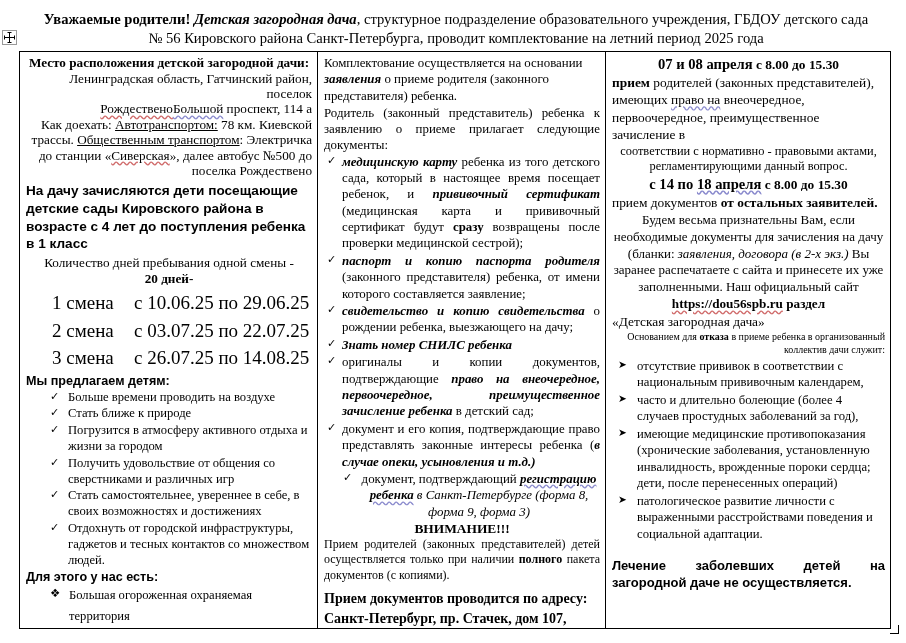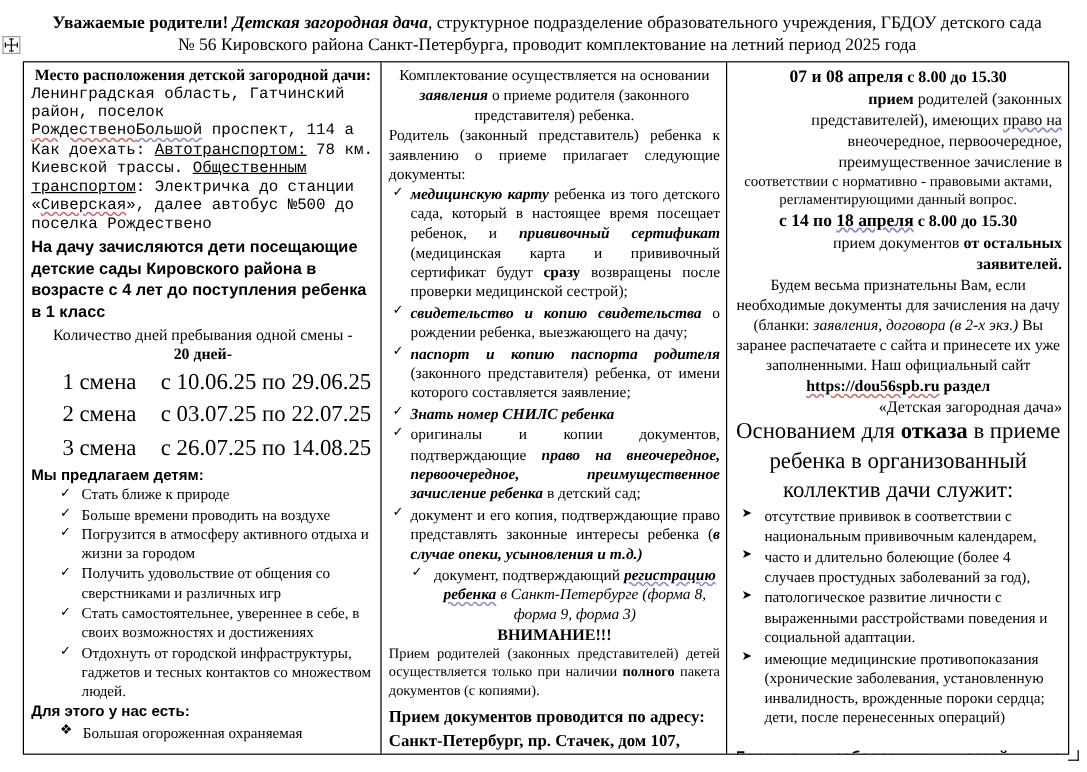--- a/index.html
+++ b/index.html
@@ -71,21 +71,21 @@
   .i  { font-style: italic; }
   .bi { font-weight: bold; font-style: italic; }
   .u  { text-decoration: underline; }
   .red { color: #000000; font-weight: bold; }
   .sans { font-family: "Liberation Sans", "DejaVu Sans", sans-serif; }
   .sq { text-decoration: underline; text-decoration-style: wavy; text-decoration-color: #8a8acd; }
   .sqr { text-decoration: underline; text-decoration-style: wavy; text-decoration-color: #d06a6a; }
 
   
   .c1-title { font-size: 13.2px; font-weight: bold; text-align: center; line-height: 1.18; }
-  .c1-addr  { font-size: 13.2px; text-align: left; line-height: 1.17; font-family: Liberation Mono, monospace; }
+  .c1-addr  { font-size: 13.2px; text-align: right; line-height: 1.17; }
   .c1-enroll{ font-size: 13.6px; font-weight: bold; text-align: left; line-height: 1.32; margin-top: 3px;
               font-family: "Liberation Sans", "DejaVu Sans", sans-serif; }
   .c1-days  { font-size: 13.2px; text-align: center; line-height: 1.2; margin-top: 2px; }
   .shifts { margin-top: 2px; font-size: 19px; line-height: 1.45; }
   .shift-row { display: flex; padding-left: 26px; }
   .shift-name { width: 82px; }
   .c1-head { font-size: 12.6px; margin-top: 2px; }
 
   ul.ticks, ul.diamonds {
     list-style: none;
@@ -105,21 +105,21 @@
     font-size: 11px;
   }
   ul.diamonds li::before {
     content: "\2756";
     position: absolute; left: 0; top: -1px;
     font-size: 11.5px;
   }
   ul.diamonds li { line-height: 1.62; padding-left: 19px; }
 
   
-  .c2-intro { font-size: 12.9px; line-height: 1.26; text-align: center; }
+  .c2-intro { font-size: 12.9px; line-height: 1.26; text-align: left; }
   .c2-par   { font-size: 12.9px; line-height: 1.26; text-align: justify; margin-top: 1px; }
   ul.c2list {
     list-style: none; margin: 0; padding: 0 0 0 2px;
   }
   ul.c2list > li {
     position: relative;
     font-size: 12.9px;
     line-height: 1.27;
     padding-left: 16px;
     text-align: justify;
@@ -131,25 +131,25 @@
     font-size: 11px;
   }
   ul.c2list > li.sub { padding-left: 32px; text-align: center; }
   ul.c2list > li.sub::before { left: 17px; }
   .c2-attn { font-size: 13.4px; font-weight: bold; text-align: center; margin-top: 1px; }
   .c2-tail { font-size: 12px; line-height: 1.27; text-align: justify; }
   .c2-addr { font-size: 14px; font-weight: bold; line-height: 1.42; text-align: left; margin-top: 6px; }
 
   
   .c3-date { font-size: 14.6px; font-weight: bold; text-align: center; line-height: 1.3; }
-  .c3-p    { font-size: 13.4px; text-align: right; line-height: 1.3; margin-left: 37px; }
+  .c3-p    { font-size: 13.4px; text-align: left; line-height: 1.3; }
   .c3-small{ font-size: 12.4px; text-align: center; line-height: 1.26; }
   .c3-note { font-size: 13px; text-align: center; line-height: 1.28; margin-top: 1px; }
   .c3-url  { font-size: 13.2px; font-weight: bold; text-align: center; line-height: 1.3; }
-  .c3-lead { font-size: 19px; text-align: center; line-height: 1.28; margin-top: 1px; }
+  .c3-lead { font-size: 10px; text-align: right; line-height: 1.28; margin-top: 1px; }
   ul.arrows { list-style: none; margin: 1px 0 0 0; padding: 0 0 0 6px; }
   ul.arrows li {
     position: relative;
     font-size: 12.7px;
     line-height: 1.3;
     padding-left: 19px;
     margin-bottom: 1px;
   }
   ul.arrows li::before {
     content: "\27A4";
@@ -228,22 +228,22 @@
           <span>с 03.07.25 по 22.07.25</span>
         </div>
         <div class="shift-row">
           <span class="shift-name">3 смена</span>
           <span>с 26.07.25 по 14.08.25</span>
         </div>
       </div>
 
       <div class="c1-head red sans">Мы предлагаем   детям:</div>
       <ul class="ticks">
+        <li>Больше времени проводить на воздухе</li>
         <li>Стать ближе к природе</li>
-        <li>Больше времени проводить на воздухе</li>
         <li>Погрузится в атмосферу активного отдыха и жизни за городом</li>
         <li>Получить удовольствие от общения со сверстниками и различных игр</li>
         <li>Стать самостоятельнее, увереннее в себе, в своих возможностях и достижениях</li>
         <li>Отдохнуть от городской инфраструктуры, гаджетов и тесных контактов со множеством людей.</li>
       </ul>
 
       <div class="c1-head red sans">Для этого у нас есть:</div>
       <ul class="diamonds">
         <li>Большая огороженная охраняемая территория</li>
         <li>Собственная скважина для воды</li>
@@ -258,24 +258,24 @@
         <span>Комплектование осуществляется на основании </span><span class="bi">заявления</span><span> о приеме родителя (законного представителя) ребенка.</span>
       </div>
 
       <div class="c2-par">Родитель (законный представитель) ребенка к заявлению о приеме     прилагает следующие документы:</div>
 
       <ul class="c2list">
         <li>
           <span class="bi">медицинскую карту</span><span> ребенка из того детского сада, который в настоящее время посещает ребенок, и </span><span class="bi">прививочный     сертификат</span><span> (медицинская карта и прививочный сертификат будут </span><span class="b">сразу</span><span> возвращены после проверки медицинской сестрой);</span>
         </li>
         <li>
+          <span class="bi">паспорт  и  копию  паспорта  родителя</span><span> (законного представителя) ребенка, от имени которого составляется заявление;</span>
+        </li>
+        <li>
           <span class="bi">свидетельство  и  копию  свидетельства</span><span> о рождении ребенка, выезжающего на дачу;</span>
-        </li>
-        <li>
-          <span class="bi">паспорт  и  копию  паспорта  родителя</span><span> (законного представителя) ребенка, от имени которого составляется заявление;</span>
         </li>
         <li>
           <span class="bi">Знать номер СНИЛС ребенка</span><span></span>
         </li>
         <li>
           <span>оригиналы и копии документов, подтверждающие </span><span class="bi">право на внеочередное, первоочередное, преимущественное зачисление ребенка</span><span> в детский сад;</span>
         </li>
         <li>
           <span>документ и его копия, подтверждающие право представлять законные интересы ребенка (</span><span class="bi">в случае опеки, усыновления и т.д.)</span>
         </li>
@@ -326,22 +326,22 @@
       </div>
       <div class="c3-p">«Детская загородная дача»</div>
 
       <div class="c3-lead">
         <span>Основанием для </span><span class="b">отказа</span><span> в приеме ребенка в организованный коллектив дачи служит:</span>
       </div>
 
       <ul class="arrows">
         <li> отсутствие прививок в соответствии с национальным прививочным календарем,</li>
         <li> часто и длительно болеющие (более 4 случаев простудных заболеваний за год),</li>
+        <li>имеющие медицинские противопоказания (хронические заболевания, установленную инвалидность, врожденные пороки сердца; дети, после перенесенных операций)</li>
         <li> патологическое развитие личности с выраженными расстройствами поведения и социальной адаптации.</li>
-        <li>имеющие медицинские противопоказания (хронические заболевания, установленную инвалидность, врожденные пороки сердца; дети, после перенесенных операций)</li>
       </ul>
 
       <div class="c3-final"> Лечение заболевших детей на загородной даче не осуществляется.</div>
     </div>
   </div>
 
   <div class="resize-handle"></div>
 </div>
 
 </body></html>

